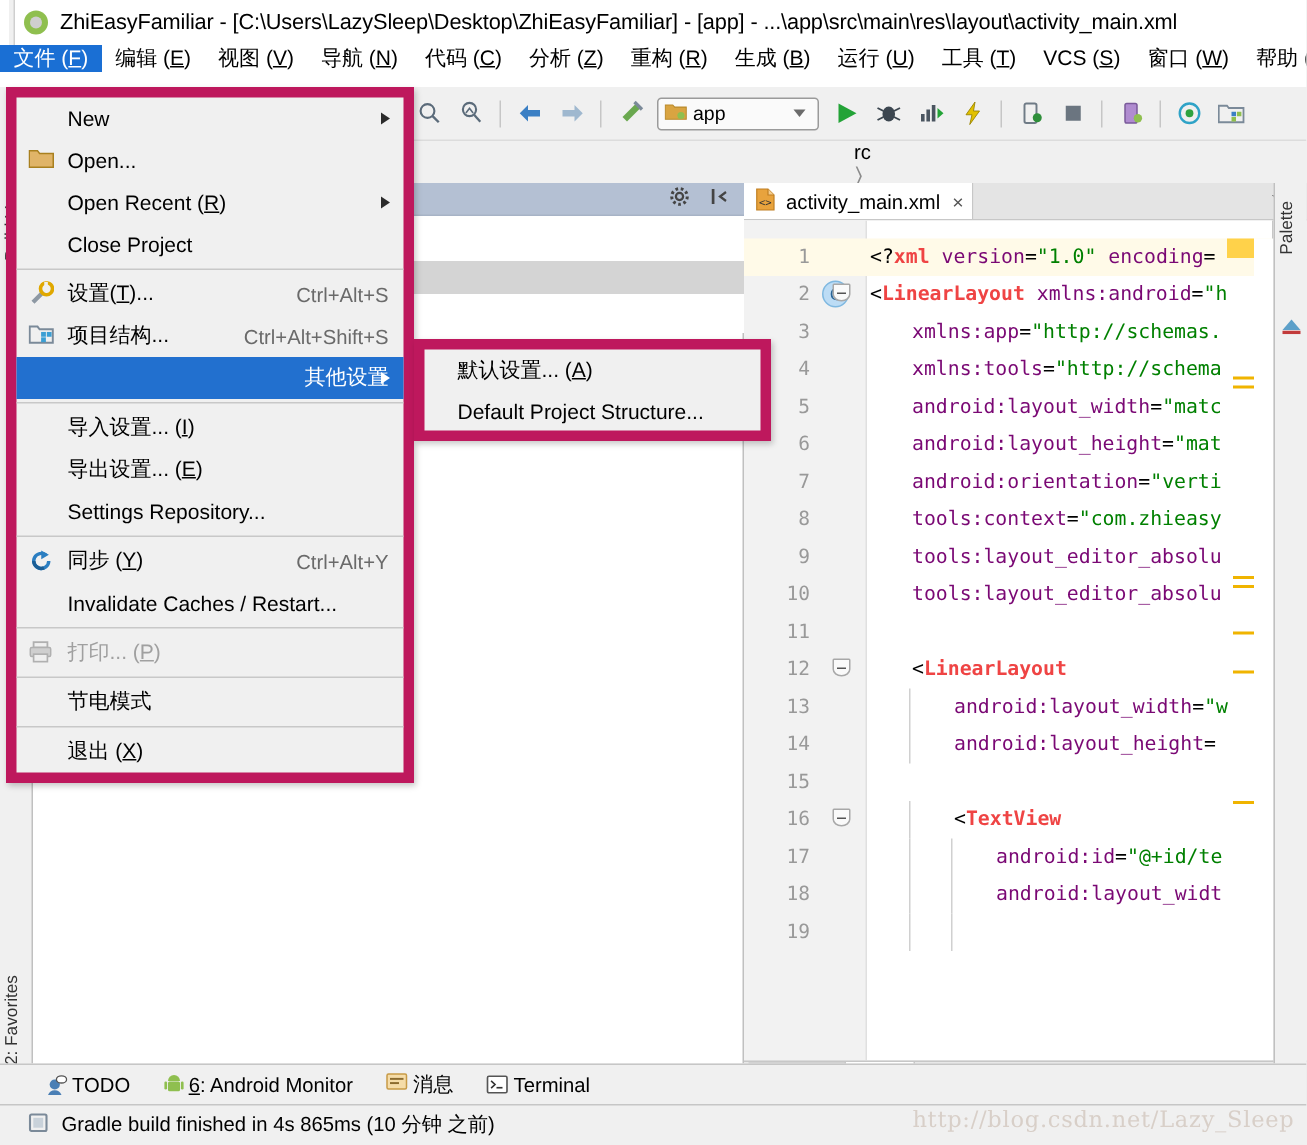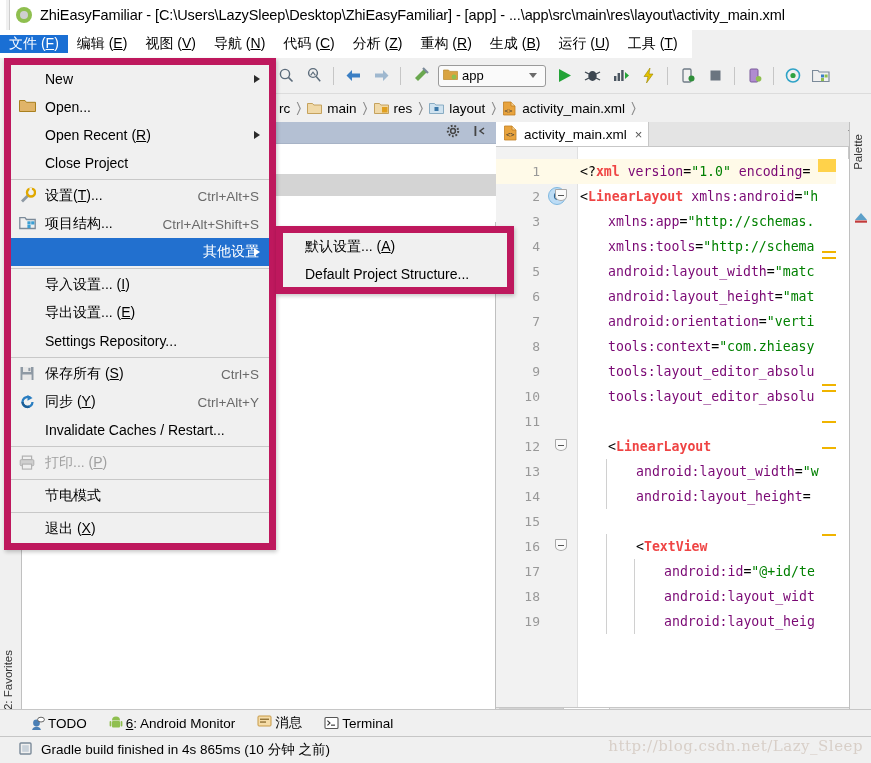--- a/index.html
+++ b/index.html
@@ -25,22 +25,22 @@
     border-radius: 50%; background: #8fbf4f; position: relative;
   }
   .app-icon::after {
     content: ""; position: absolute; left: 4px; top: 4px; width: 8px; height: 8px;
     border-radius: 50%; background: #cfcfcf;
   }
   .title-text { font-size: 14.5px; color: #000; letter-spacing: -0.1px; }
 
   
   .menubar {
-    position: absolute; left: 0; top: 30px; width: 692px; height: 28px;
-    background: #ffffff; display: flex; align-items: center; white-space: nowrap;
+    position: absolute; left: 0; top: 30px; width: 871px; height: 28px;
+    background: #ffffff; display: flex; align-items: flex-start; white-space: nowrap;
     overflow: hidden;
   }
   .menubar-item {
     padding: 0 9px; display: flex; align-items: center; font-size: 14px; color: #000;
     cursor: default;
   }
   .menubar-item.active { background: #1a6fd4; color: #fff; }
   .mn-u { text-decoration: underline; }
 
   
@@ -74,21 +74,21 @@
   .module-combo .mc-label { margin-left: 4px; flex: 1; }
   .caret-dn {
     width: 0; height: 0; border-left: 4px solid transparent; border-right: 4px solid transparent;
     border-top: 5px solid #6b6b6b; margin-left: 12px; margin-right: 4px;
   }
 
   
   .crumbs {
     position: absolute; left: 22px; top: 36px; width: 849px; height: 28px;
     background: #f0f0f0; display: flex; align-items: center; padding-left: 252px;
-    font-size: 13.5px; white-space: nowrap; overflow: hidden;
+    font-size: 13.5px; white-space: nowrap; overflow: hidden; flex-direction: column;
   }
   .crumb { display: flex; align-items: center; }
   .crumb .ctxt { margin-left: 5px; }
   .crumb-sep {
     margin: 0 6px; color: #8b8b8b; font-size: 15px;
   }
 
   
   .proj-panel {
     position: absolute; left: 22px; top: 64px; width: 474px; height: 587px;
@@ -511,21 +511,21 @@
             <div class="code-line"><span class="lnum">9</span><span class="fold-col"></span><span class="ctext" style="padding-left: 30px;"><span class="c-attr">tools:layout_editor_absolu</span></span></div>
             <div class="code-line"><span class="lnum">10</span><span class="fold-col"></span><span class="ctext" style="padding-left: 30px;"><span class="c-attr">tools:layout_editor_absolu</span></span></div>
             <div class="code-line"><span class="lnum">11</span><span class="fold-col"></span><span class="ctext" style="padding-left: 2px;"></span></div>
             <div class="code-line"><span class="lnum">12</span><span class="fold-col"><span class="fold-box tri"></span></span><span class="ctext" style="padding-left: 30px;"><span class="c-plain">&lt;</span><span class="c-tag">LinearLayout</span></span></div>
             <div class="code-line"><span class="lnum">13</span><span class="fold-col"></span><span class="ctext" style="padding-left: 58px;"><span class="c-attr">android:layout_width</span><span class="c-plain">=</span><span class="c-val">"w</span></span><span class="vline" style="left: 110px;"></span></div>
             <div class="code-line"><span class="lnum">14</span><span class="fold-col"></span><span class="ctext" style="padding-left: 58px;"><span class="c-attr">android:layout_height</span><span class="c-plain">=</span></span><span class="vline" style="left: 110px;"></span></div>
             <div class="code-line"><span class="lnum">15</span><span class="fold-col"></span><span class="ctext" style="padding-left: 2px;"></span></div>
             <div class="code-line"><span class="lnum">16</span><span class="fold-col"><span class="fold-box tri"></span></span><span class="ctext" style="padding-left: 58px;"><span class="c-plain">&lt;</span><span class="c-tag">TextView</span></span><span class="vline" style="left: 110px;"></span></div>
             <div class="code-line"><span class="lnum">17</span><span class="fold-col"></span><span class="ctext" style="padding-left: 86px;"><span class="c-attr">android:id</span><span class="c-plain">=</span><span class="c-val">"@+id/te</span></span><span class="vline" style="left: 110px;"></span><span class="vline" style="left: 138px;"></span></div>
             <div class="code-line"><span class="lnum">18</span><span class="fold-col"></span><span class="ctext" style="padding-left: 86px;"><span class="c-attr">android:layout_widt</span></span><span class="vline" style="left: 110px;"></span><span class="vline" style="left: 138px;"></span></div>
-            <div class="code-line"><span class="lnum">19</span><span class="fold-col"></span><span class="ctext" style="padding-left: 86px;"><span class="c-attr">android:layout_heig</span></span><span class="vline" style="left: 110px;"></span><span class="vline" style="left: 138px;"></span></div>
+            <div class="code-line"><span class="lnum">19</span><span class="fold-col"></span><span class="vline" style="left: 110px;"></span><span class="vline" style="left: 138px;"></span></div>
           </div>
       </div>
 
       <div style="position:absolute;left:340px;top:37px;width:13px;height:548px;background:#ffffff;">
         <div class="hl-block" style="left:-18px;top:0px;width:18px;height:13px;"></div>
         <div class="errline" style="left:-14px;top:92px;width:14px;"></div>
         <div class="errline" style="left:-14px;top:98px;width:14px;"></div>
         <div class="errline" style="left:-14px;top:225px;width:14px;"></div>
         <div class="errline" style="left:-14px;top:231px;width:14px;"></div>
         <div class="errline" style="left:-14px;top:262px;width:14px;"></div>
@@ -654,30 +654,20 @@
         <span>导入设置... (<span class="mn-u">I</span>)</span>
       </div>
       <div class="menu-item">
         <span>导出设置... (<span class="mn-u">E</span>)</span>
       </div>
       <div class="menu-item">
         <span>Settings Repository...</span>
       </div>
       <div class="menu-sep"></div>
       <div class="menu-item">
-        <span class="mi-icon"><svg width="16" height="16" viewBox="0 0 16 16">
-            <rect x="1.5" y="1.5" width="13" height="13" fill="#8e99a4"></rect>
-            <rect x="4" y="1.5" width="8" height="5" fill="#e8e8e8"></rect>
-            <rect x="9.4" y="2.4" width="2" height="3.2" fill="#8e99a4"></rect>
-            <rect x="3.4" y="9" width="9.2" height="5.5" fill="#e8e8e8"></rect>
-          </svg></span>
-        <span>保存所有 (<span class="mn-u">S</span>)</span>
-        <span class="mi-accel">Ctrl+S</span>
-      </div>
-      <div class="menu-item">
         <span class="mi-icon"><svg width="17" height="17" viewBox="0 0 17 17">
             <path d="M13.5 8.5a5 5 0 1 1-1.8-3.9" fill="none" stroke="#2b7ec1" stroke-width="2.3"></path>
             <polygon points="8.5,1.5 13.6,4.4 8.5,7.3" fill="#2b7ec1"></polygon>
             <path d="M3.5 8.5a5 5 0 0 0 6.8 4.6" fill="none" stroke="#1b5e96" stroke-width="2.3"></path>
           </svg></span>
         <span>同步 (<span class="mn-u">Y</span>)</span>
         <span class="mi-accel">Ctrl+Alt+Y</span>
       </div>
       <div class="menu-item">
         <span>Invalidate Caches / Restart...</span>

